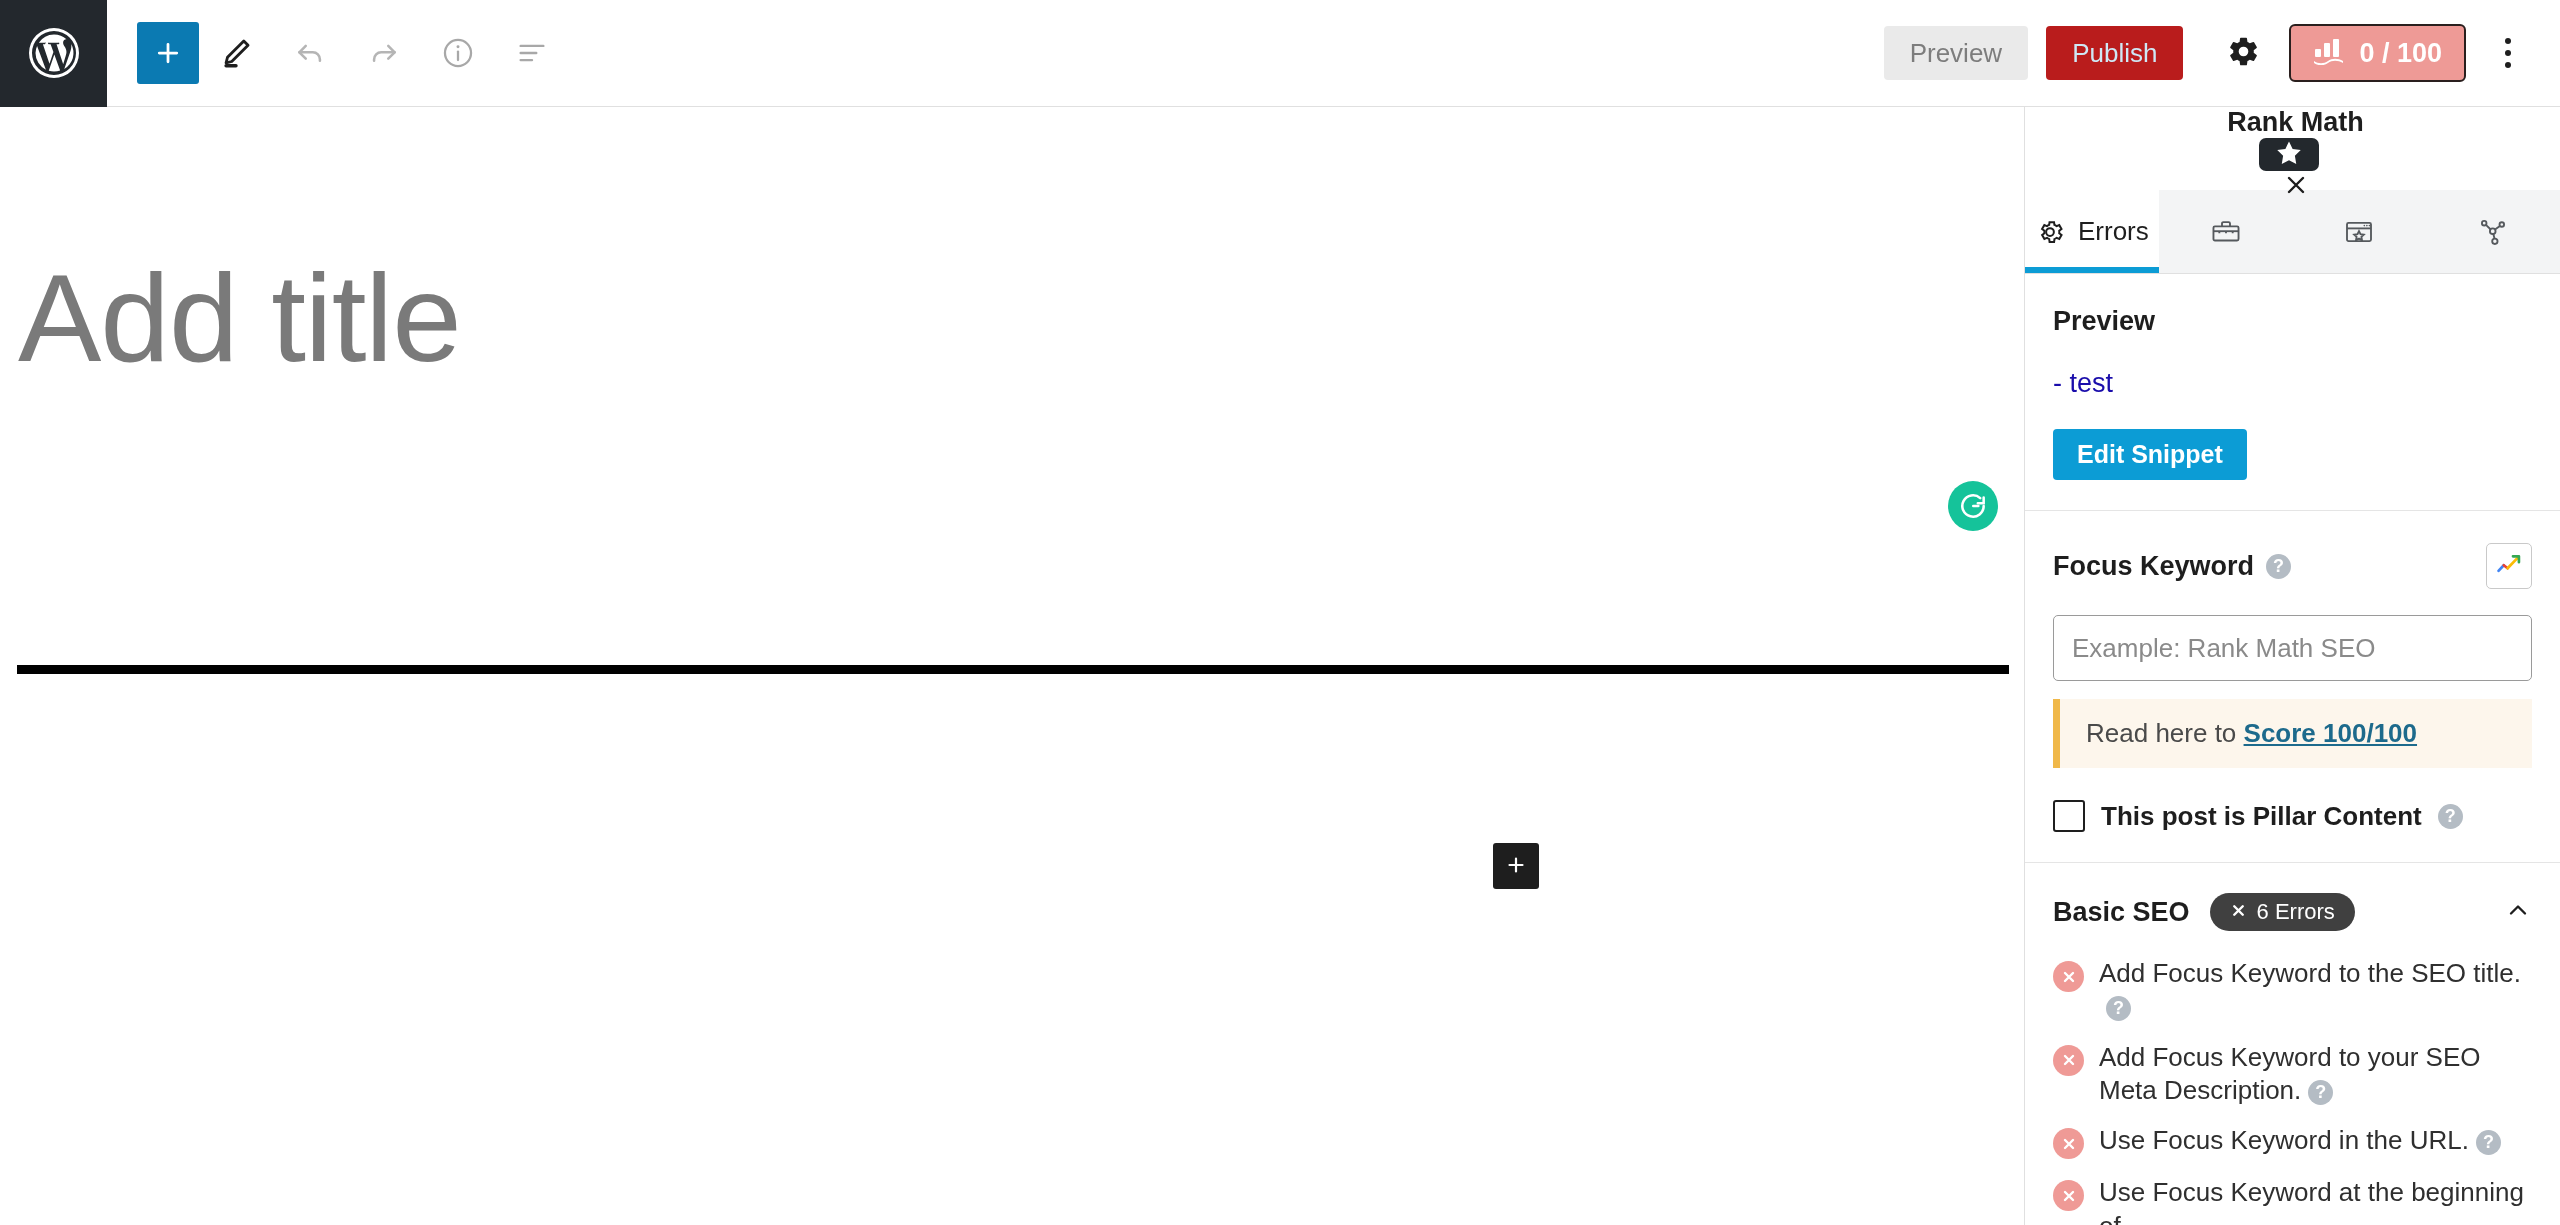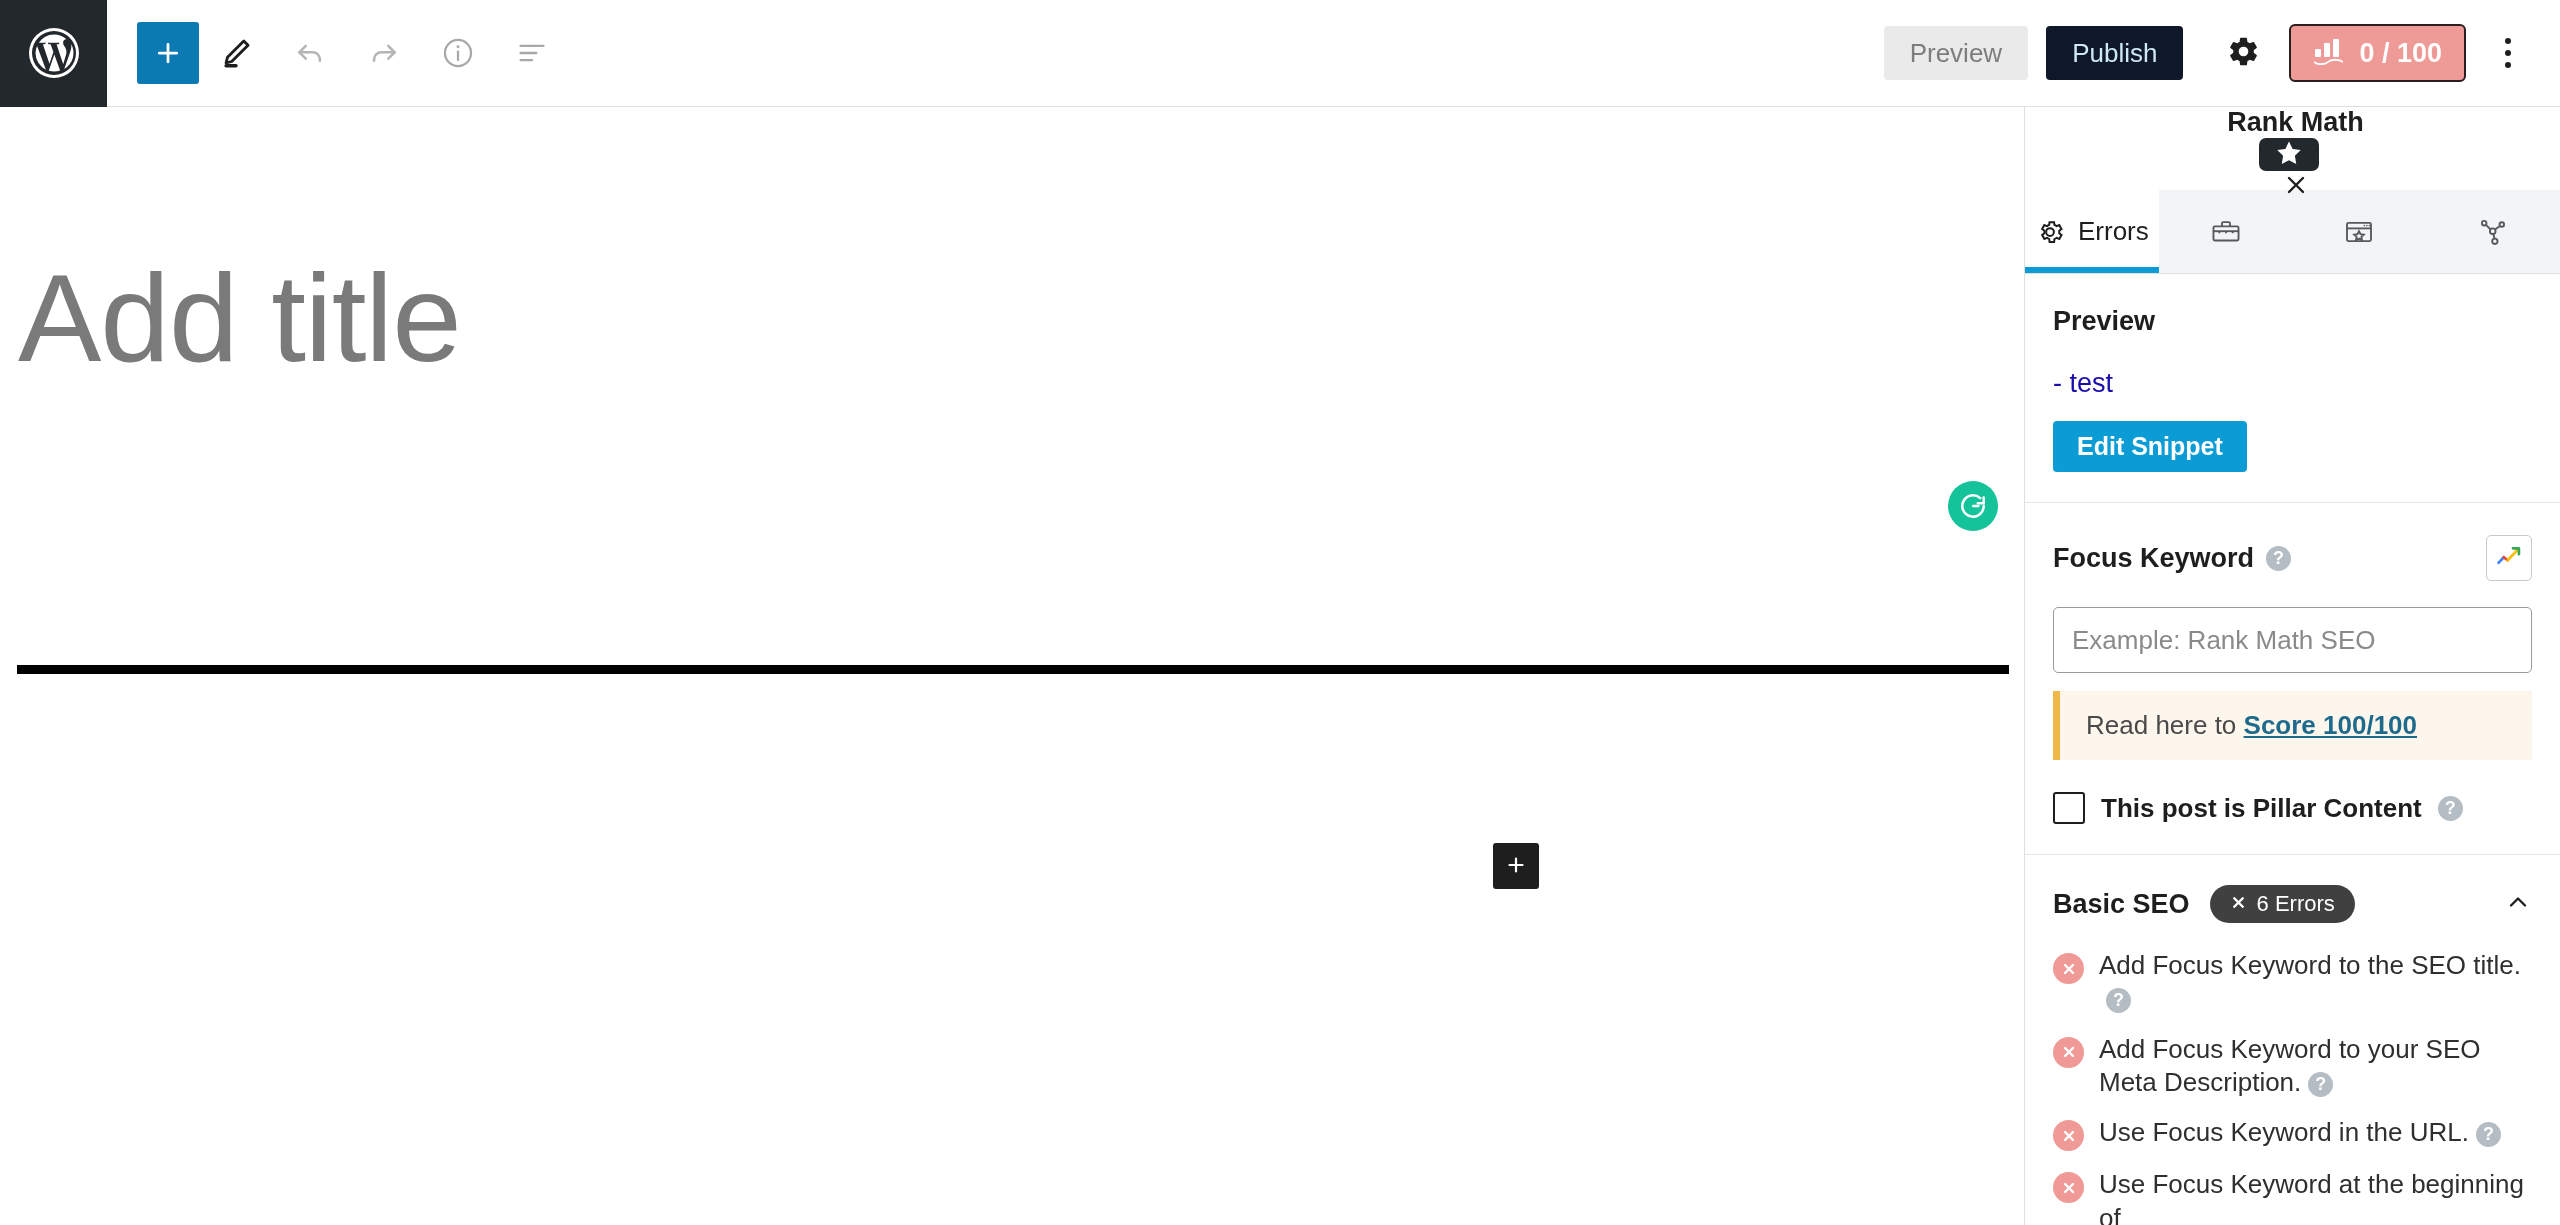--- a/index.html
+++ b/index.html
@@ -45,21 +45,21 @@
   .tb-right { display: flex; align-items: center; gap: 0; padding-right: 24px; }
 
   .btn-preview {
     background: #eaeaea; color: #7d7d7d;
     border: none; border-radius: 4px;
     font-size: 26px; font-family: "Liberation Sans", sans-serif;
     padding: 14px 26px; cursor: pointer; margin-right: 18px;
     line-height: 1;
   }
   .btn-publish {
-    background: #0f172a; color: #cfe8f5;
+    background: #b91c1c; color: #cfe8f5;
     border: none; border-radius: 4px;
     font-size: 26px; font-family: "Liberation Sans", sans-serif;
     padding: 14px 26px; cursor: pointer; margin-right: 30px;
     line-height: 1;
   }
   .gear-btn {
     width: 60px; height: 60px; display:flex; align-items:center; justify-content:center;
     background: none; border: none; cursor: pointer; margin-right: 16px;
   }
   .score-badge {
@@ -209,21 +209,21 @@
     padding: 32px 28px 30px 28px;
     border-bottom: 1px solid #e5e5e5;
   }
   .rm-section-title {
     font-size: 27px; font-weight: bold; color: #1e1e1e;
     margin-bottom: 30px;
     font-family: "Liberation Sans", sans-serif;
   }
   .rm-preview-snippet {
     font-size: 27px; color: #1a0dab; line-height: 1.2;
-    margin-bottom: 22px;
+    margin-bottom: 30px;
     cursor: pointer;
     font-family: "Liberation Sans", sans-serif;
   }
   .btn-edit-snippet {
     background: #0c9cd5; color: #ffffff;
     border: none; border-radius: 4px;
     font-size: 25px; font-weight: bold;
     padding: 13px 24px; cursor: pointer;
     font-family: "Liberation Sans", sans-serif;
     line-height: 1;

